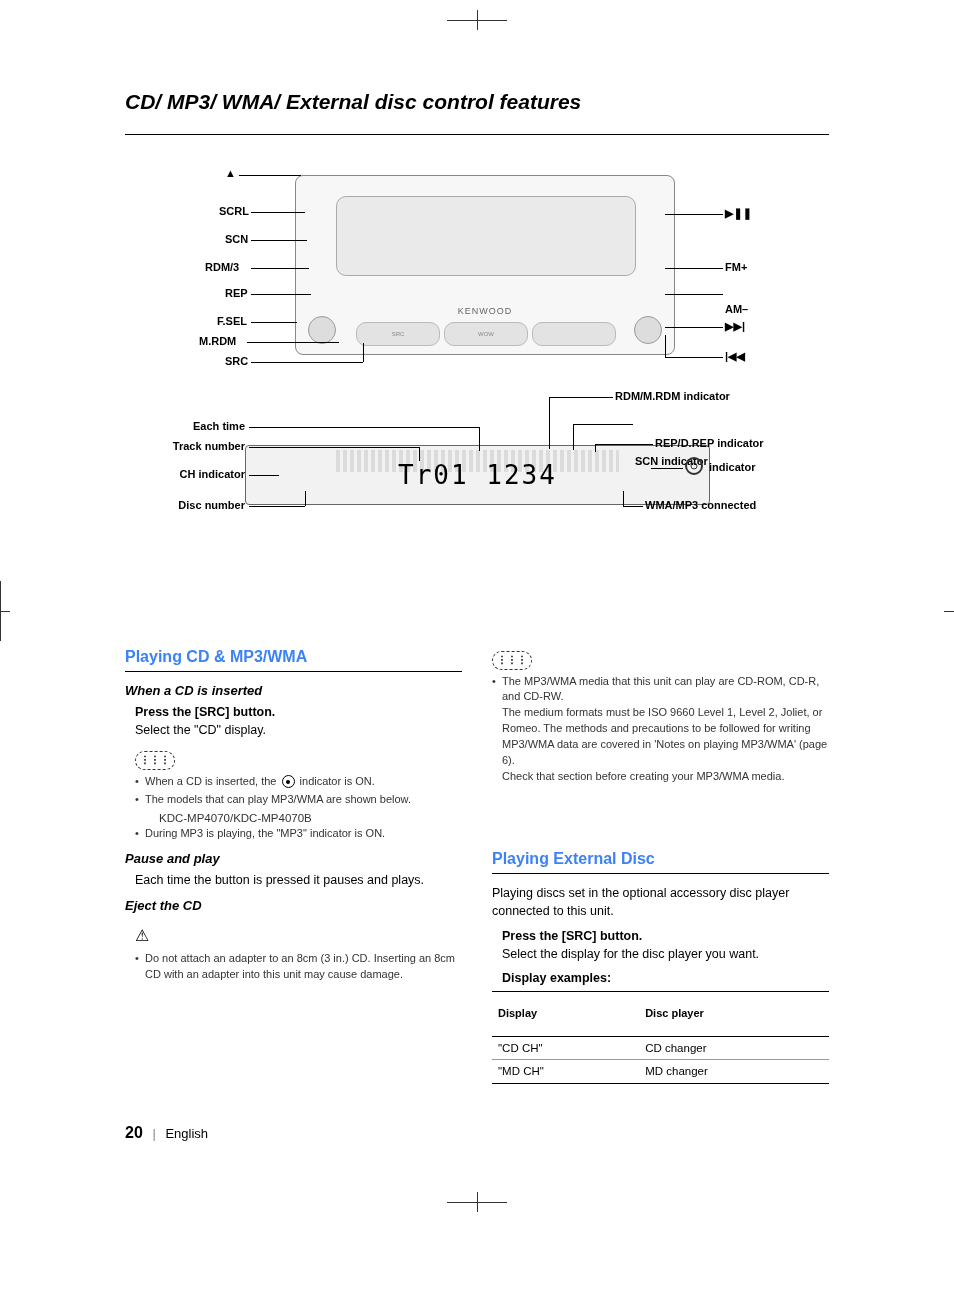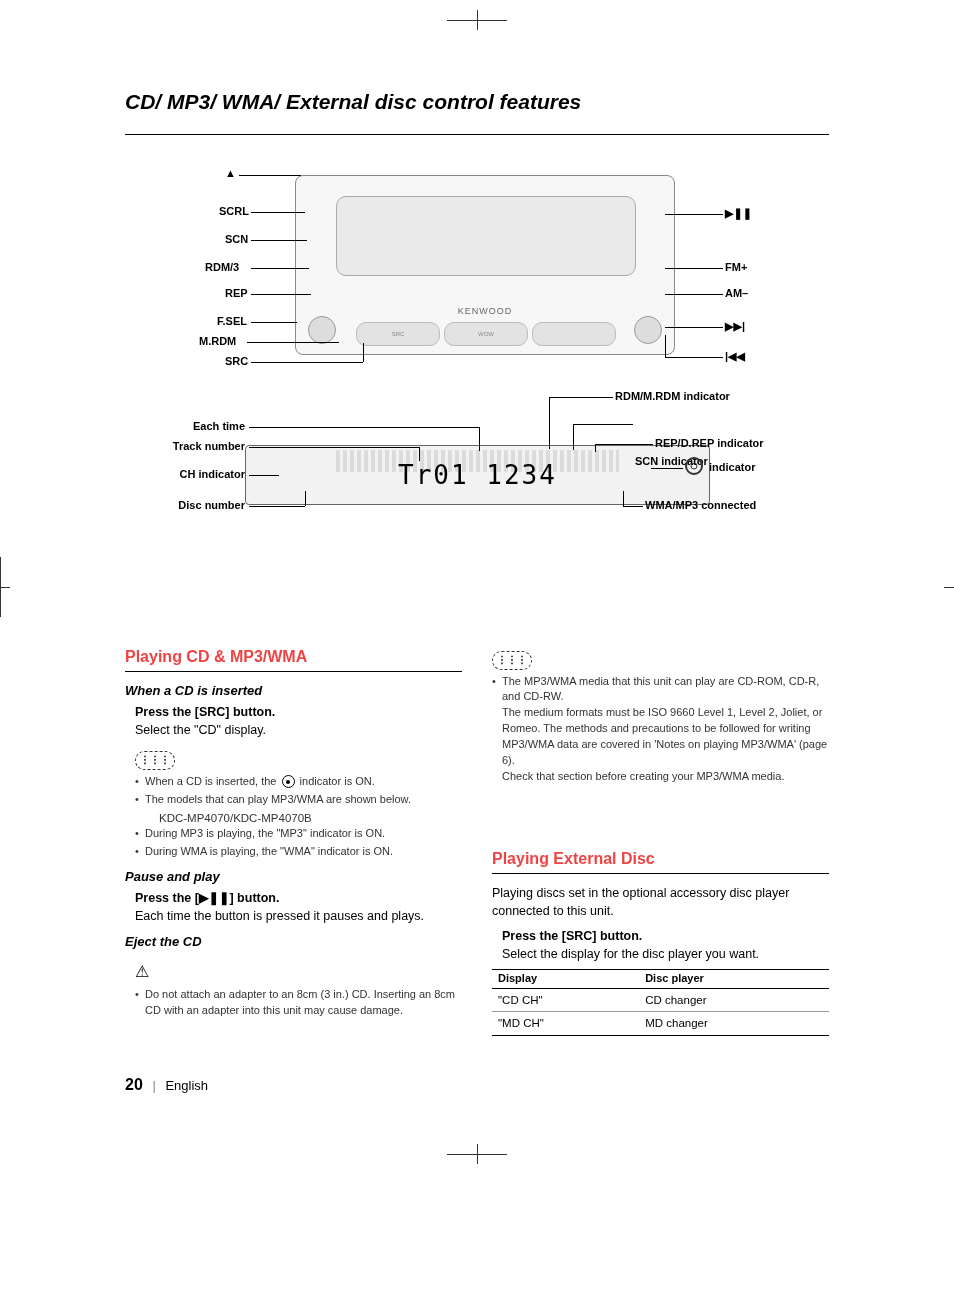--- a/index.html
+++ b/index.html
@@ -77,37 +77,37 @@
   }
   .display-panel .dots { position:absolute; top:4px; left:90px; right:90px; height:22px; background:repeating-linear-gradient(90deg,#ccc 0 4px,transparent 4px 7px); opacity:.6;}
   .display-panel .txt { position:relative; z-index:1; }
   .disc-icon-pl { position:absolute; right:-40px; top:292px; width:18px; height:18px; border:2px solid #333; border-radius:50%;}
   .disc-icon-pl::after{content:"";position:absolute;left:50%;top:50%;width:5px;height:5px;border:1px solid #333;border-radius:50%;transform:translate(-50%,-50%);}
 
   
   .columns { display:flex; gap:30px; }
   .col { flex:1; font-size:12.5px; line-height:1.45; }
   h2.section {
-    font-size:16px; font-weight:bold; color:#ef4444;
+    font-size:16px; font-weight:bold; color:#3b82f6;
     border-bottom:1.5px solid #000; padding-bottom:3px; margin-bottom:10px;
   }
   h3.sub { font-size:13px; font-style:italic; font-weight:bold; margin:8px 0 2px; }
   .step { font-weight:bold; margin-left:10px; font-size:12.5px; }
   .body { margin-left:10px; margin-bottom:6px; }
   .note-icon { display:inline-block; border:1.5px dashed #333; border-radius:10px; padding:1px 4px; font-size:10px; font-weight:bold; margin:6px 0 4px 10px;}
   .warn-icon { display:inline-block; margin:6px 0 4px 10px; font-size:16px;}
   ul.bullets { list-style:none; margin-left:10px; }
   ul.bullets li { position:relative; padding-left:10px; font-size:11px; color:#333; margin-bottom:2px;}
   ul.bullets li::before { content:"•"; position:absolute; left:0; top:0; font-size:11px;}
   .models { margin-left:34px; font-size:11.5px; color:#333;}
   .disc-inline { display:inline-block; width:13px; height:13px; border:1.5px solid #000; border-radius:50%; vertical-align:middle; position:relative; margin:0 2px;}
   .disc-inline::after{content:"";position:absolute;left:50%;top:50%;width:4px;height:4px;background:#000;border-radius:50%;transform:translate(-50%,-50%);}
 
   table.disp { width:100%; border-collapse:collapse; margin-top:4px; font-size:11.5px;}
-  table.disp th { text-align:left; font-weight:bold; border-top:1.5px solid #000; border-bottom:1px solid #000; padding:1px 6px; font-size:11px;}
+  table.disp th { text-align:left; font-weight:bold; border-top:1.5px solid #000; border-bottom:1px solid #000; padding:14px 6px; font-size:11px;}
   table.disp td { border-bottom:1px solid #999; padding:3px 6px; }
   table.disp tr:last-child td{ border-bottom:1.5px solid #000;}
   .note-icon.top { margin-left:0; margin-bottom:4px;}
 
   .footer { margin-top:40px; font-size:13px; }
   .footer .pg { font-size:16px; font-weight:bold; }
   .footer .sep { margin:0 6px; color:#888;}
 </style>
 </head>
 <body>
@@ -159,21 +159,21 @@
     <span class="lbl" style="left:100px; top:190px;">SRC</span>
     <div class="line h" style="left:126px; top:197px; width:112px;"></div>
     <div class="line v" style="left:238px; top:178px; height:19px;"></div>
 
     <span class="lbl" style="left:600px; top:42px;">▶❚❚</span>
     <div class="line h" style="left:540px; top:49px; width:58px;"></div>
 
     <span class="lbl" style="left:600px; top:96px;">FM+</span>
     <div class="line h" style="left:540px; top:103px; width:58px;"></div>
 
-    <span class="lbl" style="left:600px; top:122px;">AM–</span>
+    <span class="lbl" style="left:600px; top:138px;">AM–</span>
     <div class="line h" style="left:540px; top:129px; width:58px;"></div>
 
     <span class="lbl" style="left:600px; top:155px;">▶▶|</span>
     <div class="line h" style="left:540px; top:162px; width:58px;"></div>
 
     <span class="lbl" style="left:600px; top:185px;">|◀◀</span>
     <div class="line h" style="left:540px; top:192px; width:58px;"></div>
     <div class="line v" style="left:540px; top:170px; height:22px;"></div>
 
     <div class="display-panel">
@@ -225,25 +225,23 @@
       <div class="step">Press the [SRC] button.</div>
       <div class="body">Select the "CD" display.</div>
       <span class="note-icon">⋮⋮⋮</span>
       <ul class="bullets">
         <li>When a CD is inserted, the <span class="disc-inline"></span> indicator is ON.</li>
         <li>The models that can play MP3/WMA are shown below.</li>
       </ul>
       <div class="models">KDC-MP4070/KDC-MP4070B</div>
       <ul class="bullets">
         <li>During MP3 is playing, the "MP3" indicator is ON.</li>
-        <li>During WMA is playing, the "WMA" indicator is ON.</li>
       </ul>
 
       <h3 class="sub">Pause and play</h3>
-      <div class="step">Press the [▶❚❚] button.</div>
       <div class="body">Each time the button is pressed it pauses and plays.</div>
 
       <h3 class="sub">Eject the CD</h3>
       <span class="warn-icon">⚠</span>
       <ul class="bullets">
         <li>Do not attach an adapter to an 8cm (3 in.) CD. Inserting an  8cm CD with an adapter into this unit may cause damage.</li>
       </ul>
     </div>
 
     <div class="col">
@@ -255,20 +253,21 @@
           <span>Check that section before creating your MP3/WMA media.</span>
         </li>
       </ul>
 
       <div style="height:60px;"></div>
 
       <h2 class="section">Playing External Disc</h2>
       <div class="body" style="margin-left:0;">Playing discs set in the optional accessory disc player connected to this unit.</div>
       <div class="step">Press the [SRC] button.</div>
       <div class="body">Select the display for the disc player you want.</div>
+      <div class="step" style="font-weight:bold;">Display examples:</div>
 
       <table class="disp">
         <tbody>
             <tr>
           <th>Display</th>
           <th>Disc player</th>
         </tr>
         <tr>
           <td>"CD CH"</td>
           <td>CD changer</td>

